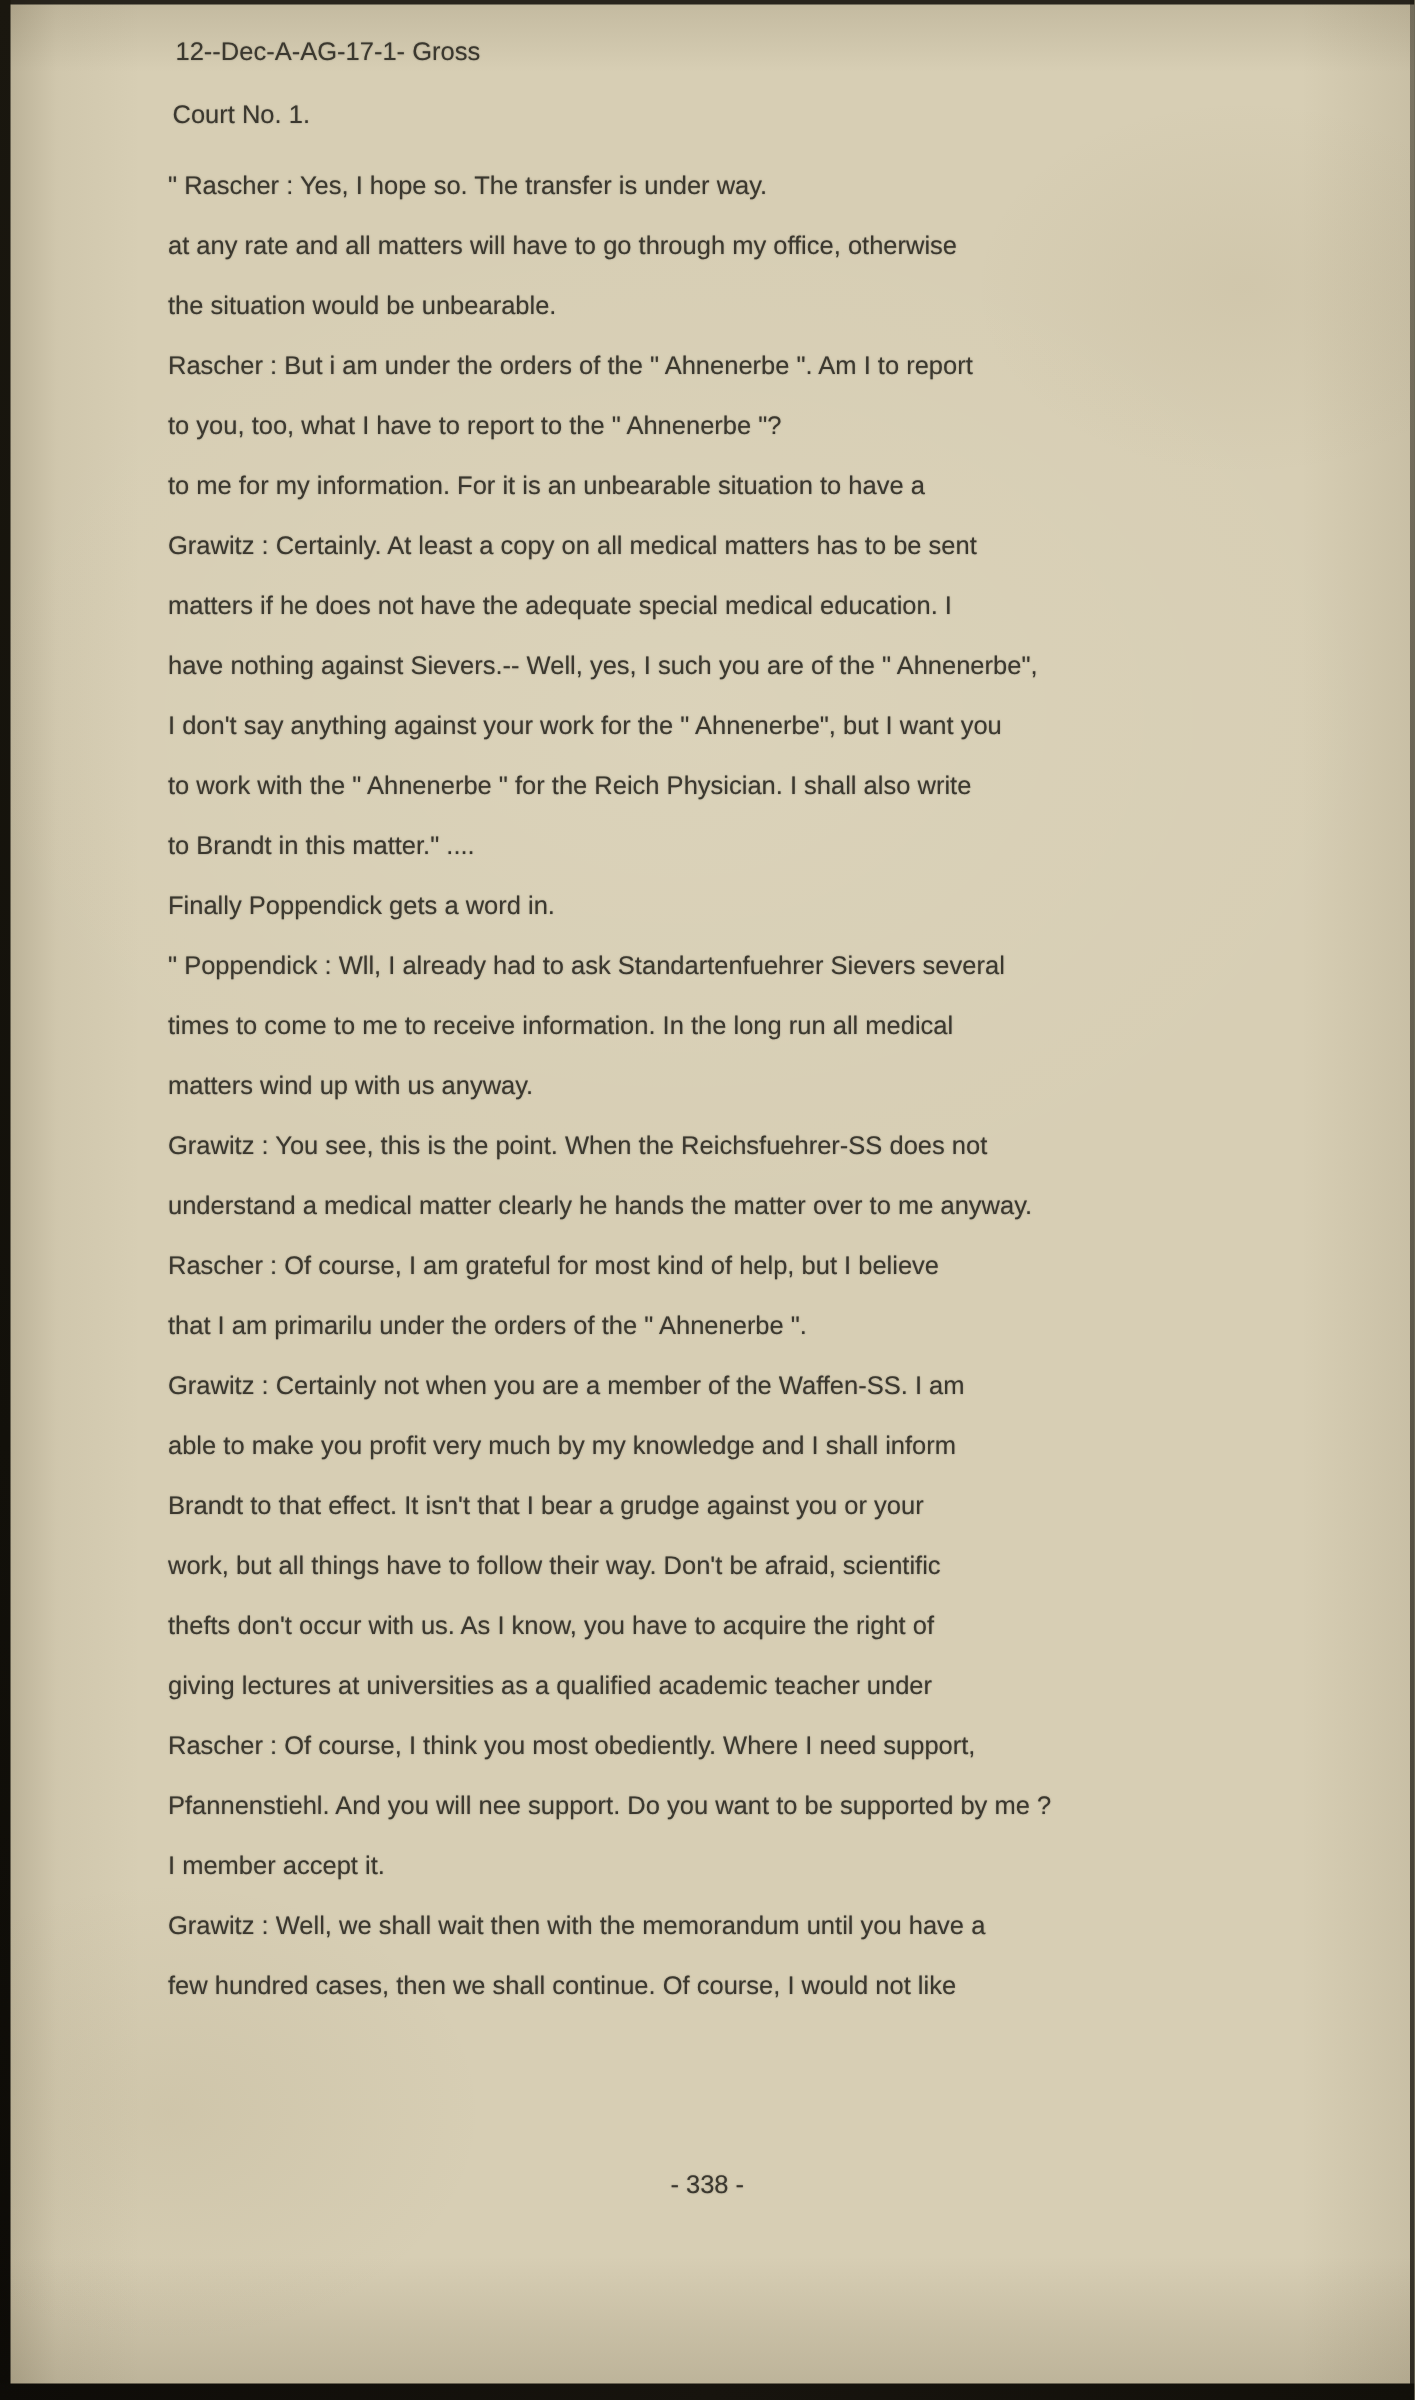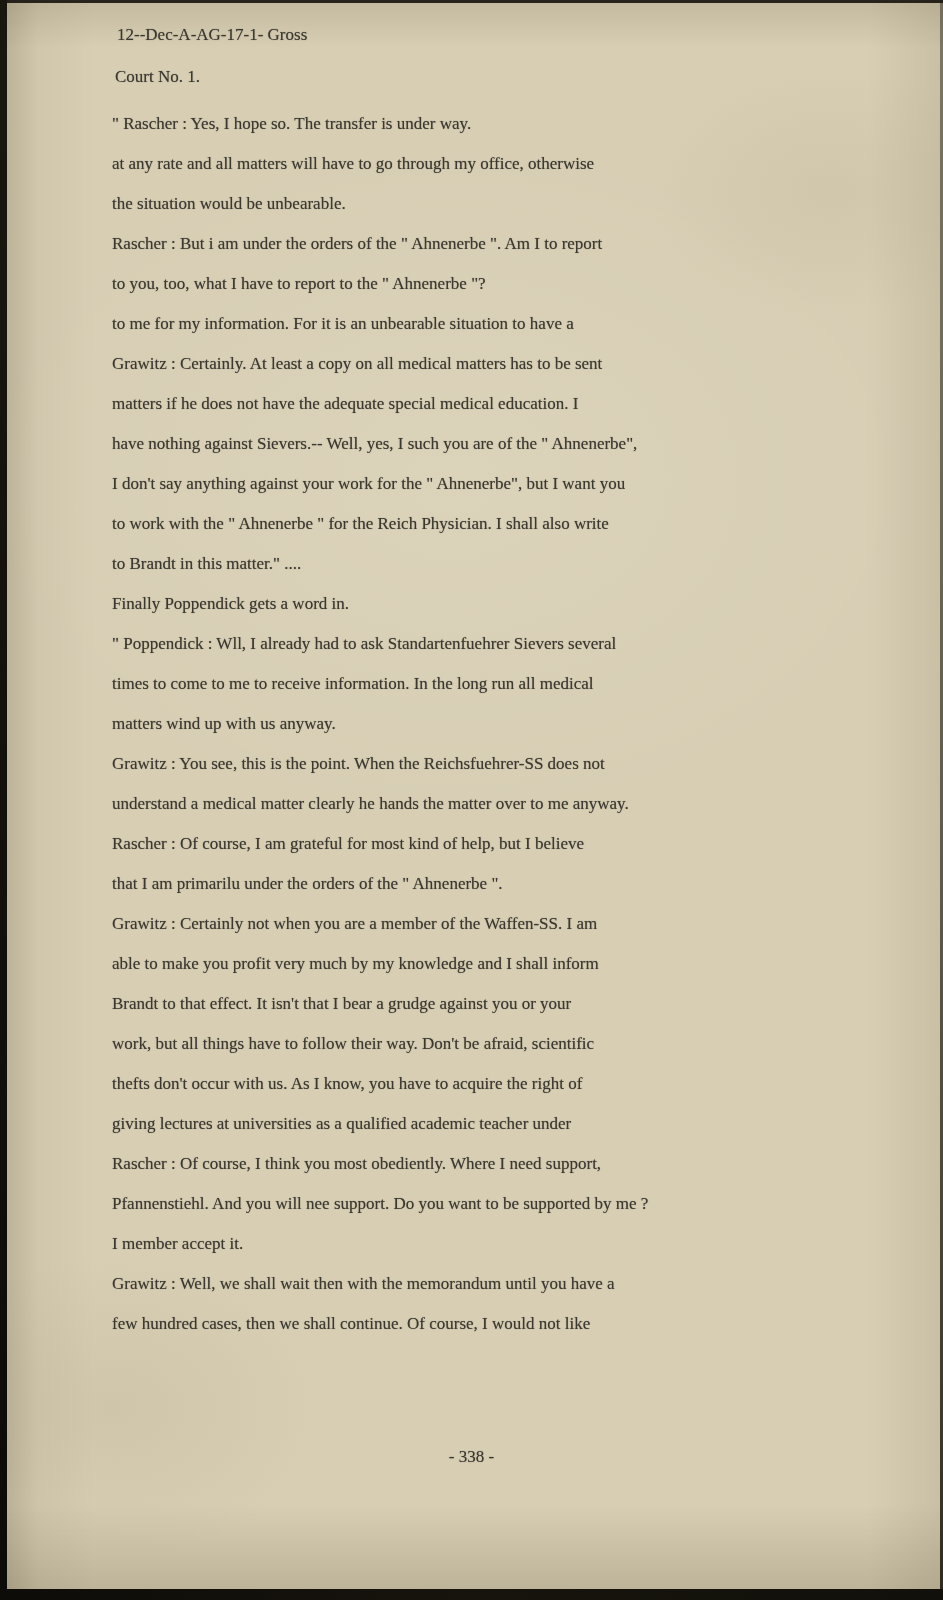--- a/index.html
+++ b/index.html
@@ -12,21 +12,21 @@
     width: 943px;
     height: 1600px;
     overflow: hidden;
     background:
       radial-gradient(ellipse 700px 500px at 48% 30%, rgba(255,252,238,0.10), rgba(255,252,238,0) 70%),
       radial-gradient(ellipse 260px 180px at 88% 12%, rgba(120,100,60,0.07), rgba(120,100,60,0) 70%),
       radial-gradient(ellipse 300px 220px at 12% 88%, rgba(110,95,55,0.08), rgba(110,95,55,0) 70%),
       linear-gradient(to right, rgba(70,58,32,0.22) 0%, rgba(70,58,32,0.05) 4%, rgba(70,58,32,0) 10%, rgba(70,58,32,0) 92%, rgba(70,58,32,0.10) 100%),
       linear-gradient(to bottom, rgba(70,58,32,0.14) 0%, rgba(70,58,32,0) 3%, rgba(70,58,32,0) 94%, rgba(70,58,32,0.20) 100%),
       #d7ceb4;
-    font-family: Liberation Serif, serif;
+    font-family: Liberation Sans, sans-serif;
     color: #3b382f;
   }
   .edge {
     position: absolute;
     background: #17140e;
   }
   .edge-top    { top: 0; left: 0; width: 100%; height: 3px; opacity: 0.9; }
   .edge-left   { top: 0; left: 0; width: 7px; height: 100%;
                  background: linear-gradient(to bottom, #1a170f 0%, #12100a 60%, #0d0b07 100%); }
   .edge-right  { top: 0; right: 0; width: 3px; height: 100%; opacity: 0.85;

